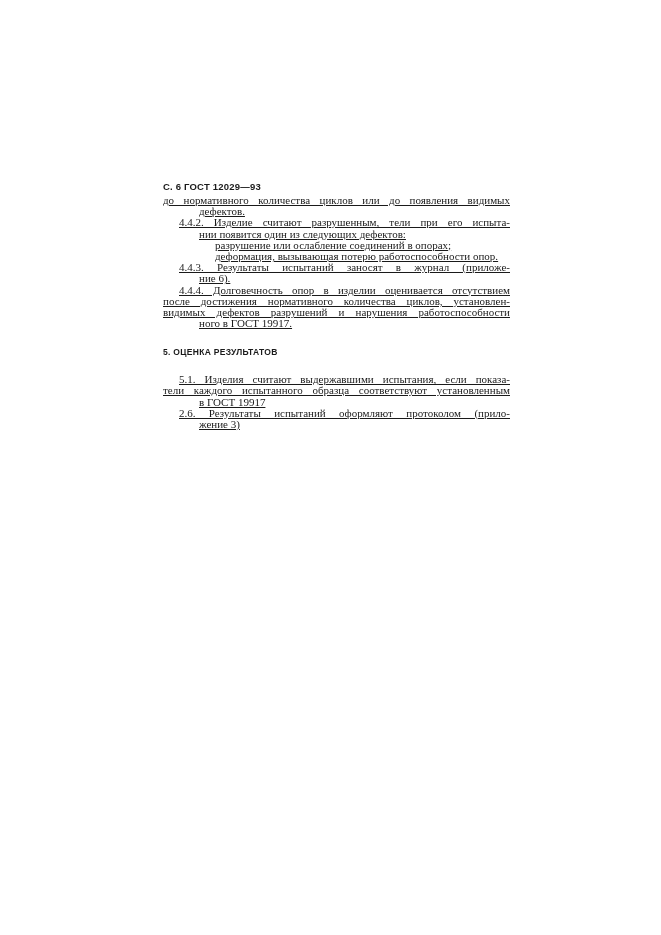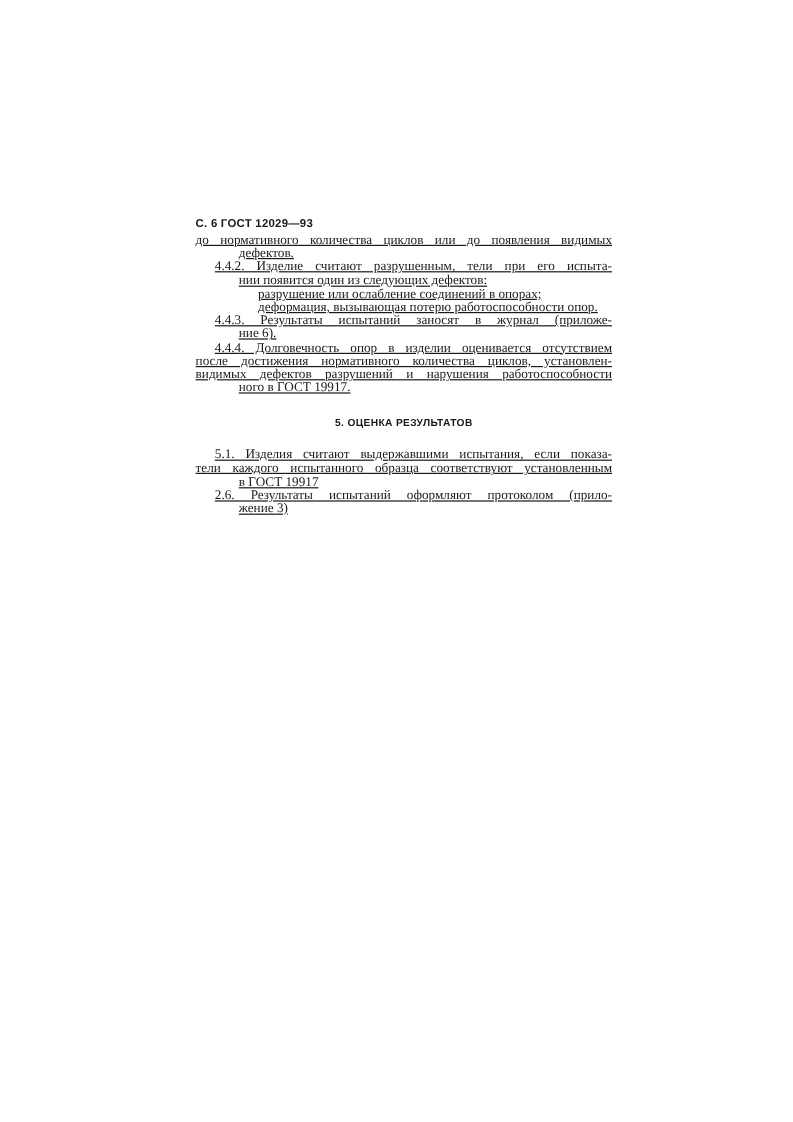--- a/index.html
+++ b/index.html
@@ -6,21 +6,21 @@
   body { width:661px; height:935px; position:relative; overflow:hidden;
          font-family:"Liberation Serif","DejaVu Serif",serif; color:#1a1a1a; }
   .page { position:absolute; left:163px; top:181px; width:347px; }
   .header { font-family:"Liberation Sans","DejaVu Sans",sans-serif; font-weight:bold;
             font-size:9.5px; letter-spacing:0.2px; margin-bottom:0; height:14px; }
   .line { font-size:11px; line-height:11.2px; white-space:nowrap; text-align:justify;
           text-align-last:justify; height:11.2px;text-decoration:underline; }
   .line.last { text-align-last:left;margin-left:36px; }
   .ind { padding-left:16px; }
   .section-title { font-family:"Liberation Sans","DejaVu Sans",sans-serif; font-weight:bold;
-          font-size:8.5px; letter-spacing:0.3px; text-align:center; margin:18px 0 17px 0; }
+          font-size:8.5px; letter-spacing:0.3px; text-align:left; margin:18px 0 17px 0; }
 </style>
 </head>
 <body>
 
 <div class="page">
   <div class="header">С. 6 ГОСТ 12029—93</div>
 
   <div>
     <div class="line">до нормативного количества циклов или до появления видимых</div>
     <div class="line last">дефектов.</div>

